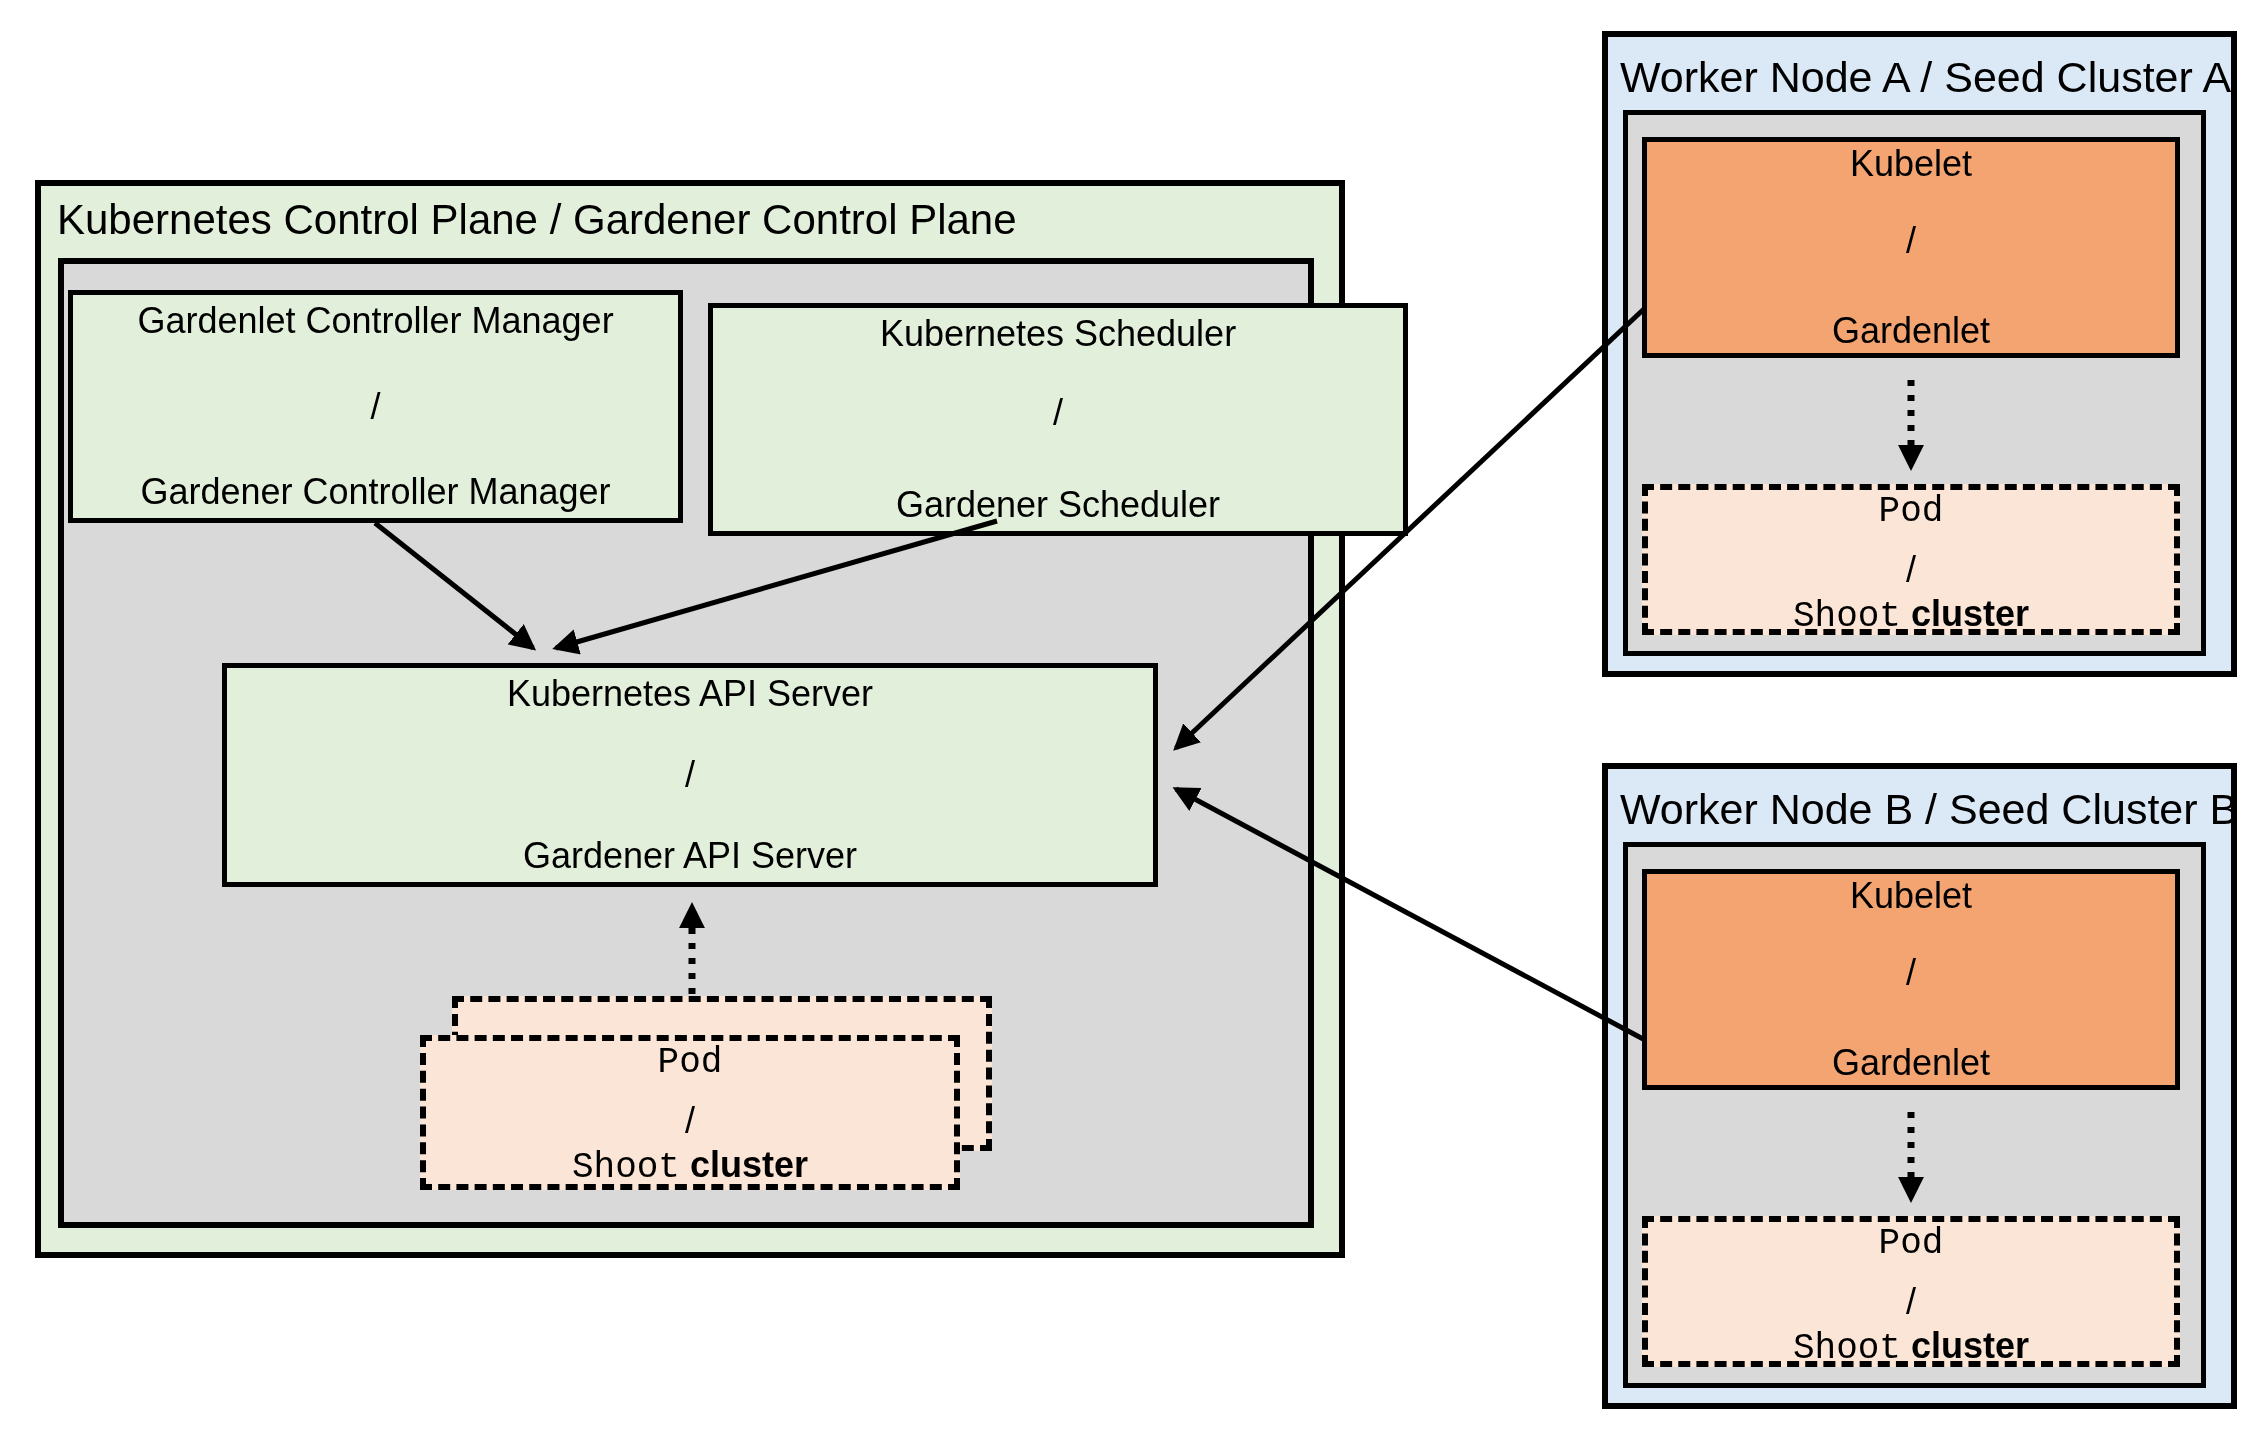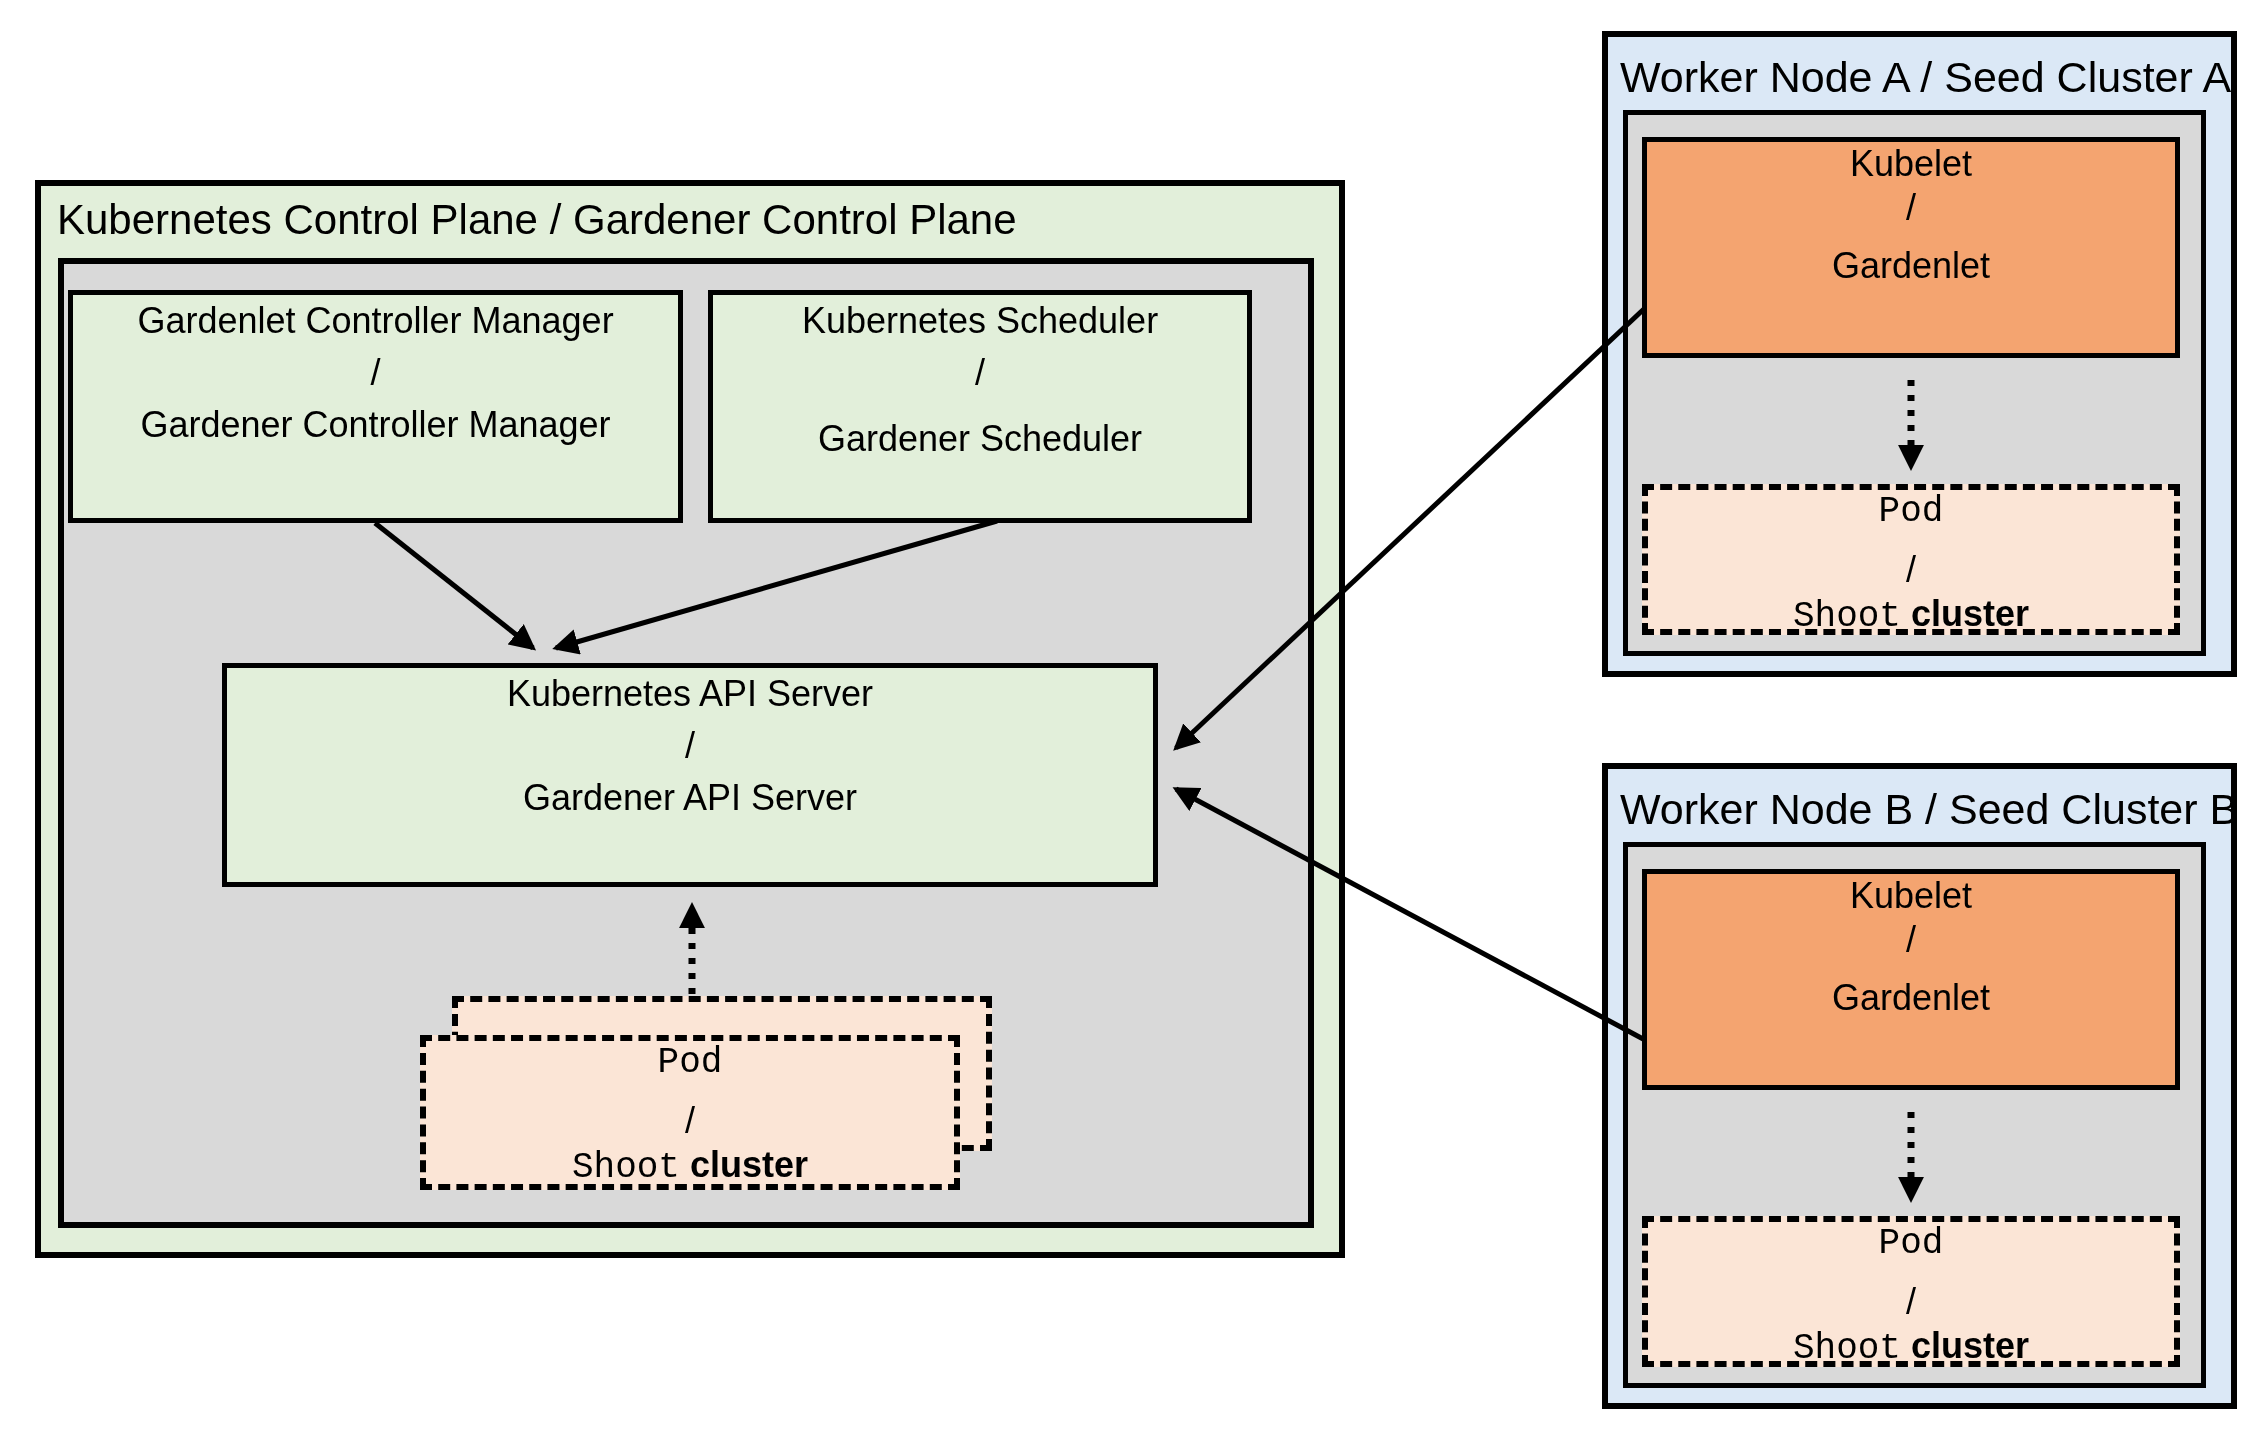--- a/index.html
+++ b/index.html
@@ -35,21 +35,21 @@
     line-height:60px;
     white-space:nowrap;
     padding-left:12px;
   }
   .label-stack{
     position:absolute;
     left:0;right:0;top:0;bottom:0;
     display:flex;
     flex-direction:column;
     align-items:center;
-    justify-content:flex-start;
+    justify-content:space-between;
     text-align:center;
   }
   .label-line{
     font-size:36px;
     line-height:52px;
     white-space:nowrap;
   }
   .label-line.small-gap{line-height:44px;}
   .bold{font-weight:normal;margin-top:14px;}
   .mono{font-family:"Liberation Mono", monospace;}
@@ -76,21 +76,21 @@
   <div class="box gray-fill solid-border-6" style="left:58px;top:258px;width:1256px;height:970px;"></div>
 
   <div class="box green-fill solid-border-5" style="left:68px;top:290px;width:615px;height:233px;">
     <div class="label-stack">
       <div class="label-line">Gardenlet Controller Manager</div>
       <div class="label-line">/</div>
       <div class="label-line">Gardener Controller Manager</div>
     </div>
   </div>
 
-  <div class="box green-fill solid-border-5" style="left:708px;top:290px;width:544px;height:233px;">
+  <div class="box green-fill solid-border-5" style="left:708px;top:303px;width:700px;height:233px;">
     <div class="label-stack">
       <div class="label-line">Kubernetes Scheduler</div>
       <div class="label-line">/</div>
       <div class="label-line bold">Gardener Scheduler</div>
     </div>
   </div>
 
   <div class="box green-fill solid-border-5" style="left:222px;top:663px;width:936px;height:224px;">
     <div class="label-stack">
       <div class="label-line">Kubernetes API Server</div>

